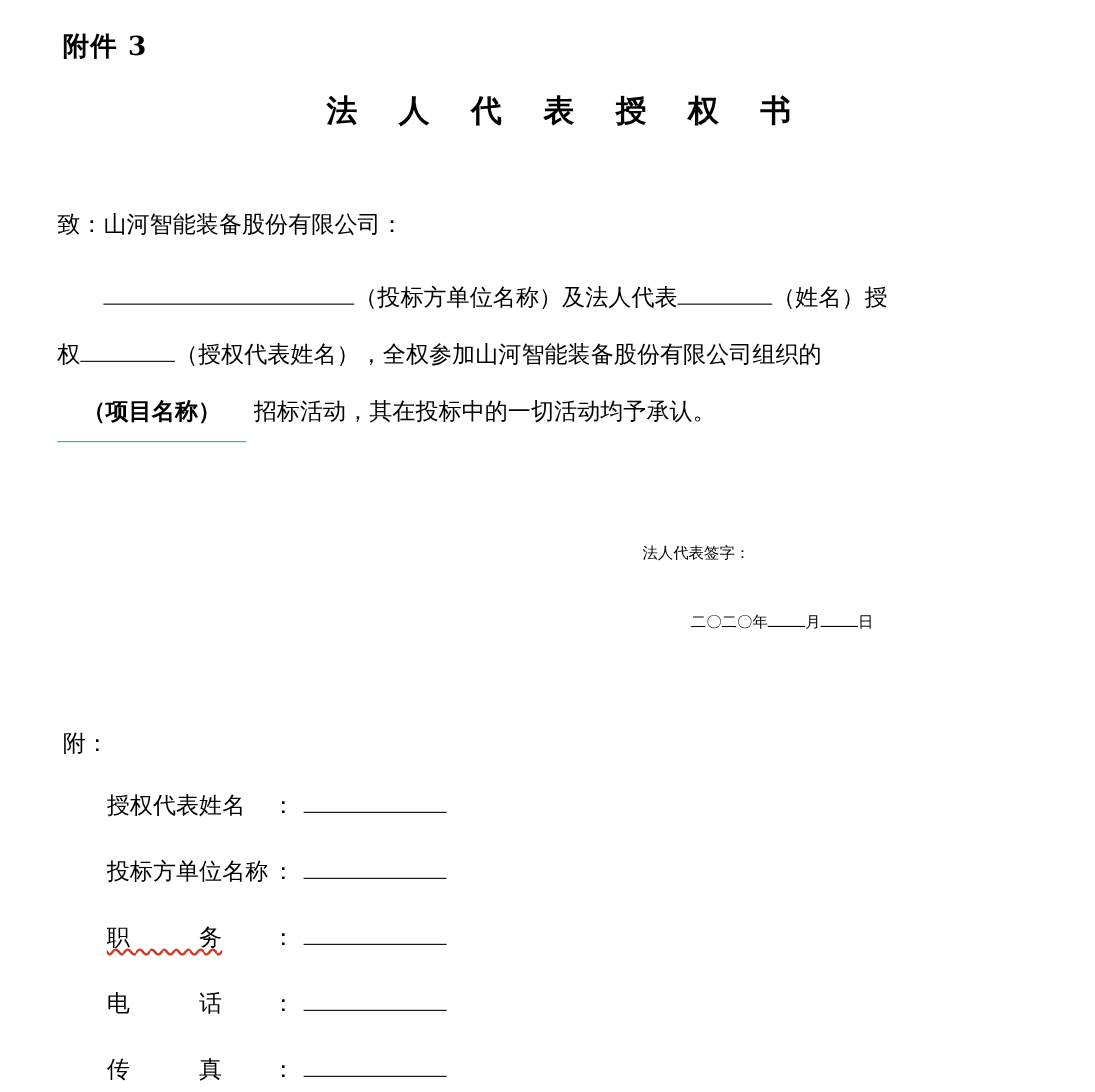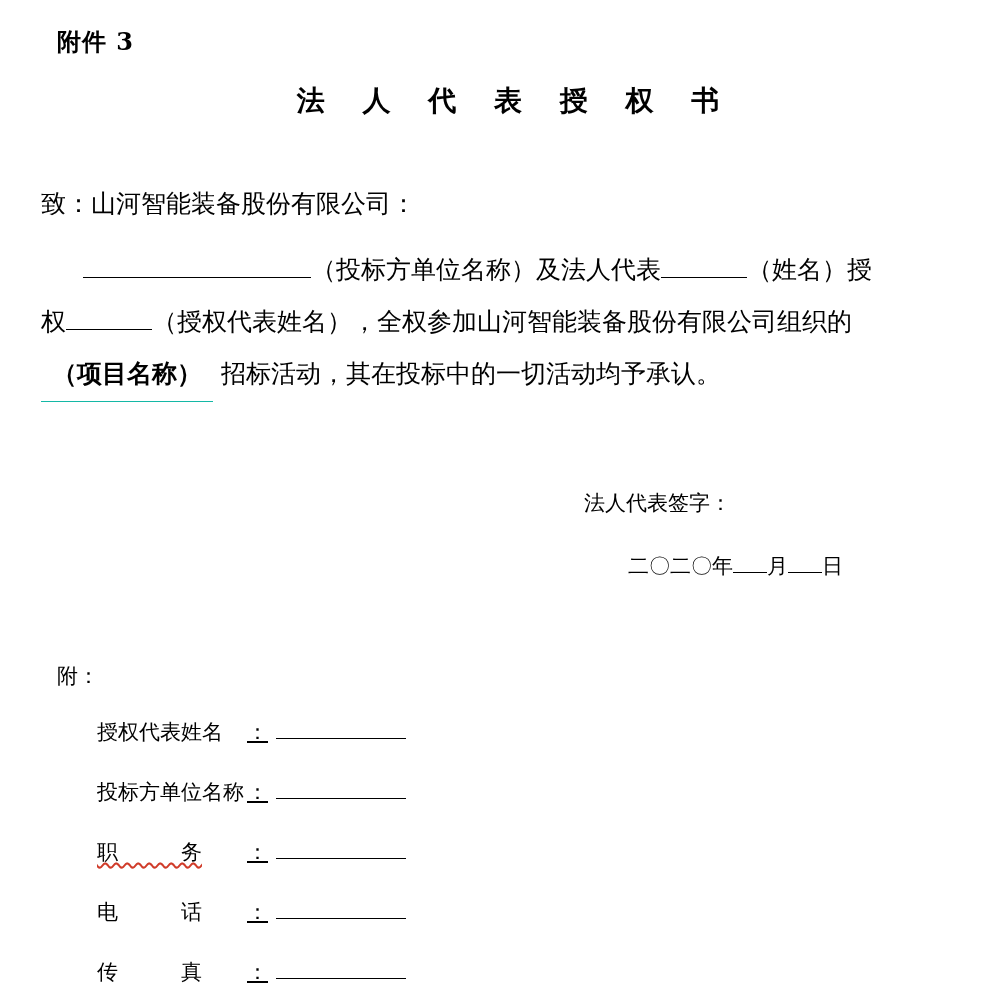--- a/index.html
+++ b/index.html
@@ -42,24 +42,24 @@
     font-size: 28px;
     font-weight: bold;
     letter-spacing: 14px;
     padding-left: 14px;
     box-sizing: border-box;
     margin-left: 21px;
   }
 
   .body-block {
     position: absolute;
-    left: 41px;
+    left: 52px;
     top: 178px;
     width: 880px;
-    font-size: 25px;
+    font-size: 21px;
     line-height: 52px;
   }
   .body-block p {
     margin: 0;
   }
   .salutation {
     margin-bottom: 14px !important;
   }
   .para-indent {
     text-indent: 42px;
@@ -84,21 +84,21 @@
     border-bottom: 1px solid #14b8a6;
     font-weight: bold;
     text-align: center;
     padding: 0 6px 1px 6px;
   }
 
   .sign-block {
     position: absolute;
     left: 560px;
     top: 472px;
-    font-size: 21px;
+    font-size: 14px;
     line-height: 63px;
     width: 380px;
   }
   .sign-line {
     margin: 0;
     white-space: nowrap;
   }
   .sign-1 { padding-left: 24px; }
   .sign-2 { padding-left: 72px; }
   .sign-3 { padding-left: 68px; }
@@ -118,21 +118,20 @@
   }
   .appendix-list {
     position: absolute;
     left: 97px;
     top: 702px;
     font-size: 21px;
     line-height: 60px;
   }
   .appendix-row {
     white-space: nowrap;
-    text-decoration: underline;
   }
   .ap-label {
     display: inline-block;
   }
   .ap-label.normal {
     display: inline-block;
     width: 150px;
   }
   .ap-colon {
     margin-left: 0px;

